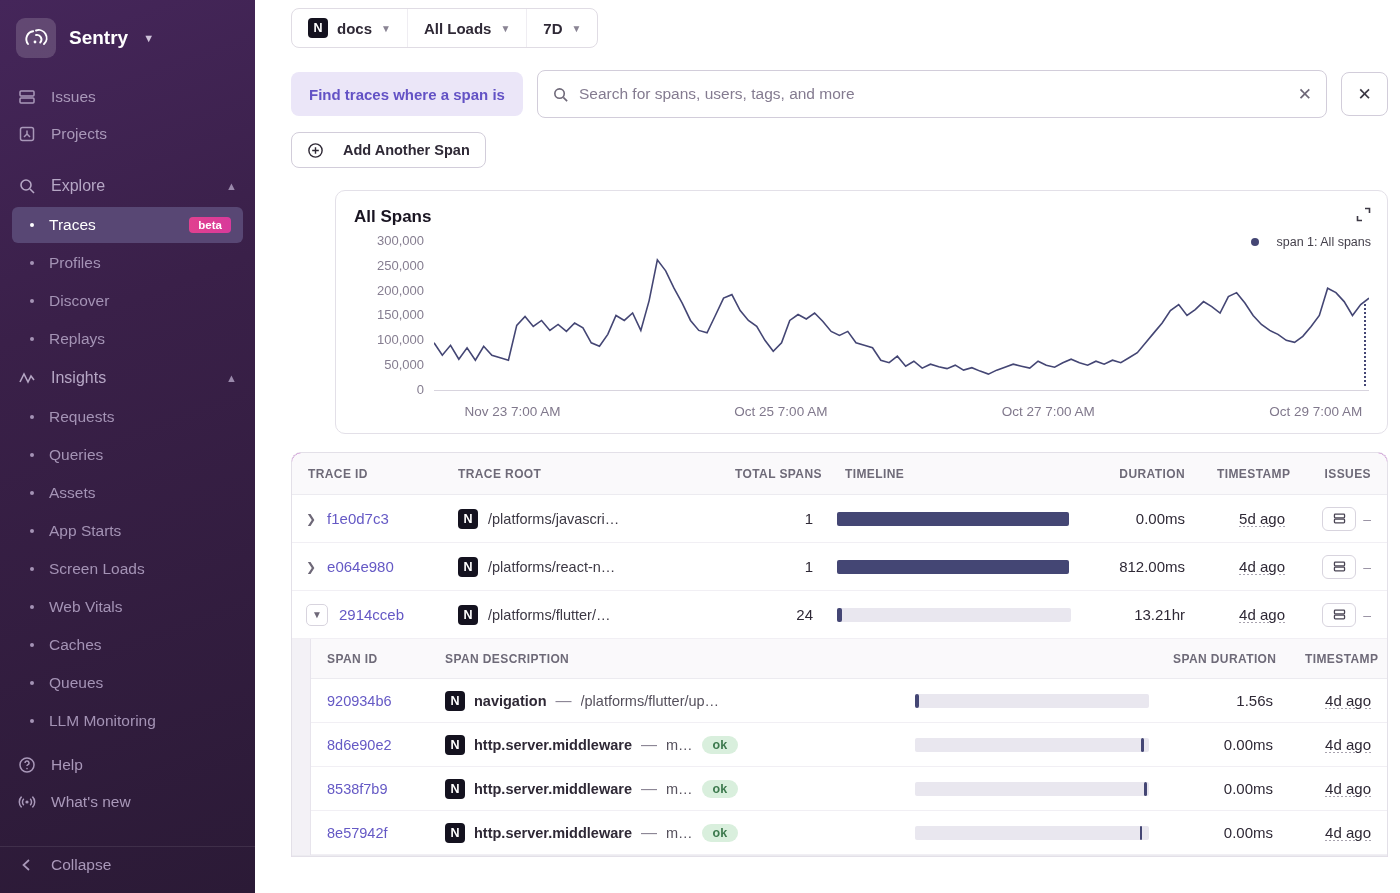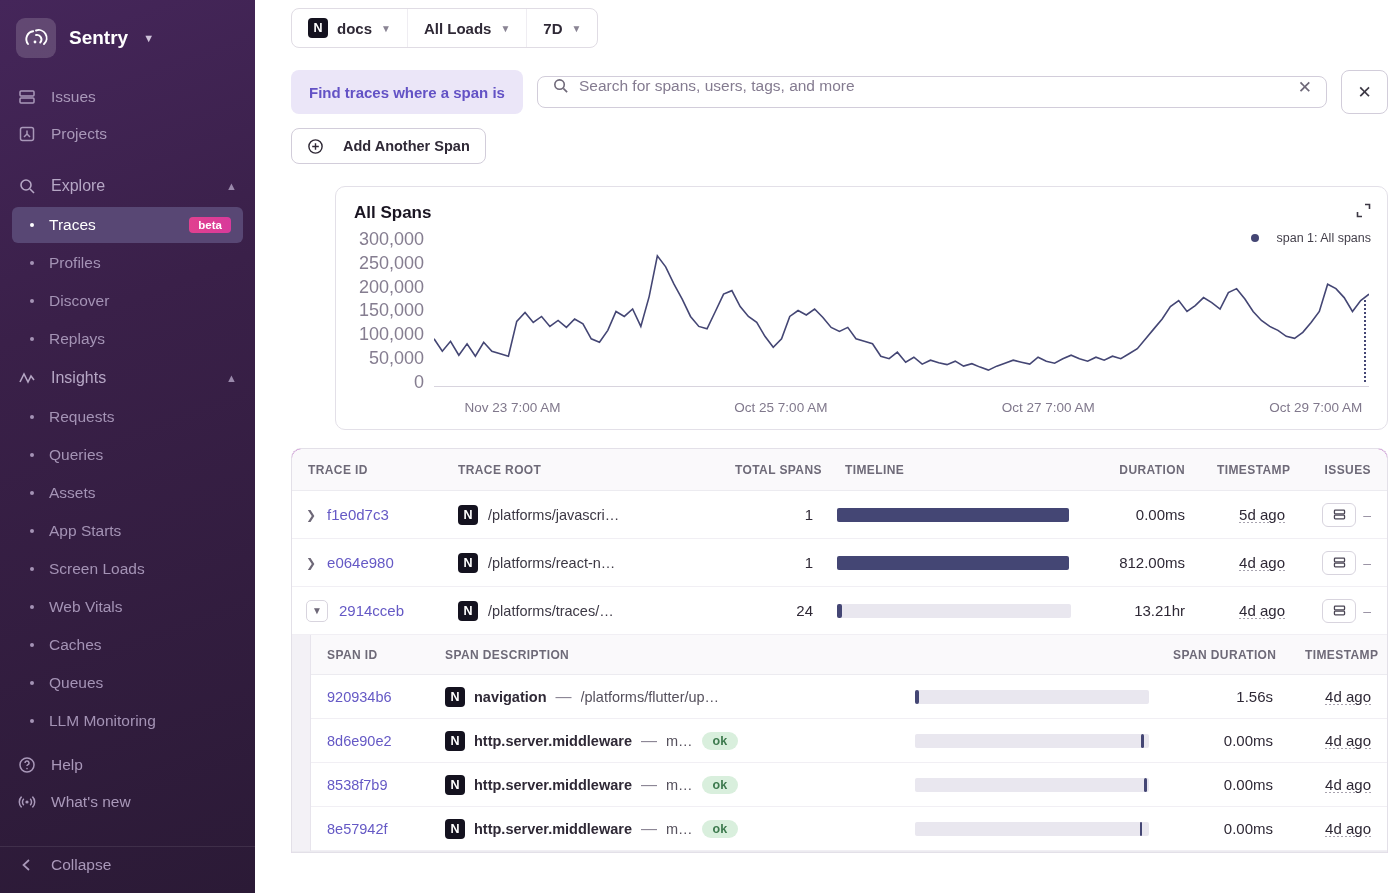--- a/index.html
+++ b/index.html
@@ -34,35 +34,35 @@
   
   .main { flex:1; padding:8px 12px 0 36px; overflow:hidden; }
   .filter-bar { display:inline-flex; align-items:center; height:40px; border:1px solid #e0dce4; border-radius:8px; background:#fff; }
   .filter-seg { display:flex; align-items:center; gap:9px; padding:0 16px; font-weight:700; font-size:15px; color:#2f2936; cursor:pointer; height:100%; }
   .filter-seg + .filter-seg { border-left:1px solid #efedf2; }
   .dd-chevron { color:#8a8494; font-size:10px; }
   .n-icon { width:20px; height:20px; border-radius:4px; background:#14121f; color:#fff; font-weight:700; font-size:12.5px; display:grid; place-items:center; flex:0 0 auto; }
   
   .query-row { display:flex; align-items:center; gap:14px; margin-top:22px; }
   .where-chip { background:#ebe6f8; color:#6352c5; font-weight:700; font-size:15px; border-radius:8px; padding:0 18px; height:44px; display:flex; align-items:center; white-space:nowrap; }
-  .search-box { flex:1; height:32px; border:1.5px solid #d2cdda; border-radius:8px; display:flex; align-items:flex-start; padding:0 14px; gap:10px; background:#fff; }
+  .search-box { flex:1; height:48px; border:1.5px solid #d2cdda; border-radius:8px; display:flex; align-items:center; padding:0 14px; gap:10px; background:#fff; }
   .search-box input { flex:1; border:none; outline:none; font-size:15.5px; color:#2f2936; font-family:inherit; background:transparent; }
   .search-box input::placeholder { color:#847b90; }
   .icon-x { color:#6e6878; font-size:17px; cursor:pointer; }
   .close-btn { width:47px; height:44px; flex:0 0 auto; border:1.5px solid #d2cdda; border-radius:8px; background:#fff; display:grid; place-items:center; color:#3c3844; font-size:17px; cursor:pointer; }
   .add-row { margin-top:14px; }
   .add-span-btn { display:inline-flex; align-items:center; gap:19px; height:36px; padding:0 15px; border:1px solid #d2cdda; border-radius:8px; background:#fff; font-weight:700; font-size:14.5px; color:#2f2936; cursor:pointer; font-family:inherit; }
   
   .chart-card { margin-top:22px; border:1px solid #e3e0e8; border-radius:10px; padding:16px 18px 8px; position:relative; background:#fff;margin-left:44px; }
   .chart-title { font-size:17px; font-weight:700; color:#191421; }
   .expand-btn { position:absolute; top:16px; right:16px; color:#3c3844; cursor:pointer; }
   .legend { position:absolute; top:44px; right:16px; display:flex; align-items:center; gap:17px; font-size:12.5px; color:#433f4a; }
   .legend-dot { width:8px; height:8px; border-radius:50%; }
   .chart-body { display:flex; margin-top:14px; }
-  .y-axis { width:80px; flex:0 0 80px; display:flex; flex-direction:column; justify-content:space-between; align-items:flex-end; padding-right:10px; font-size:18px; color:#857d90; height:164px; margin-top:-8px; }
+  .y-axis { width:80px; flex:0 0 80px; display:flex; flex-direction:column; justify-content:space-between; align-items:flex-end; padding-right:10px; font-size:13px; color:#857d90; height:164px; margin-top:-8px; }
   .plot { flex:1; position:relative; height:150px; border-bottom:1px solid #d8d4de; }
   .plot svg { position:absolute; inset:0; width:100%; height:100%; }
   .now-line { position:absolute; right:3px; top:42%; height:55%; border-left:2px dotted #444674; }
   .x-axis { position:relative; height:28px; margin-left:80px; font-size:13.5px; color:#80788c; }
   .x-tick { position:absolute; top:7px; transform:translateX(-50%); white-space:nowrap; }
   
   .table-card { margin-top:18px; border:1px solid #e3e0e8; border-radius:10px 10px 0 0; overflow:hidden; background:#a21caf; }
   .tgrid { display:grid; grid-template-columns:150px minmax(0,1fr) 110px 250px 122px 100px 86px; align-items:center; }
   .thead { background:#faf9fb; border-bottom:1px solid #ecebf0; height:42px; font-size:12px; font-weight:700; letter-spacing:.4px; color:#6e6a78; }
   .th { padding:0 16px; white-space:nowrap; }
@@ -376,21 +376,21 @@
       </div>
     </div>
 
     <div class="tgrid trow">
       <div class="cell tid-cell">
         <span class="row-chevron boxed">▼</span>
         <a class="tid-link">2914cceb</a>
       </div>
       <div class="cell root-cell">
         <span class="n-icon">N</span>
-        <span class="root-text">/platforms/traces/…</span>
+        <span class="root-text">/platforms/flutter/…</span>
       </div>
       <div class="cell right">24</div>
       <div class="cell timeline-cell">
           <div class="bar has-track">
             <div class="bar-seg" style="left: 0%; width: 2%;"></div>
           </div>
         </div>
       <div class="cell right">13.21hr</div>
       <div class="cell right"><span class="ts-text">4d ago</span></div>
       <div class="issues-cell">

